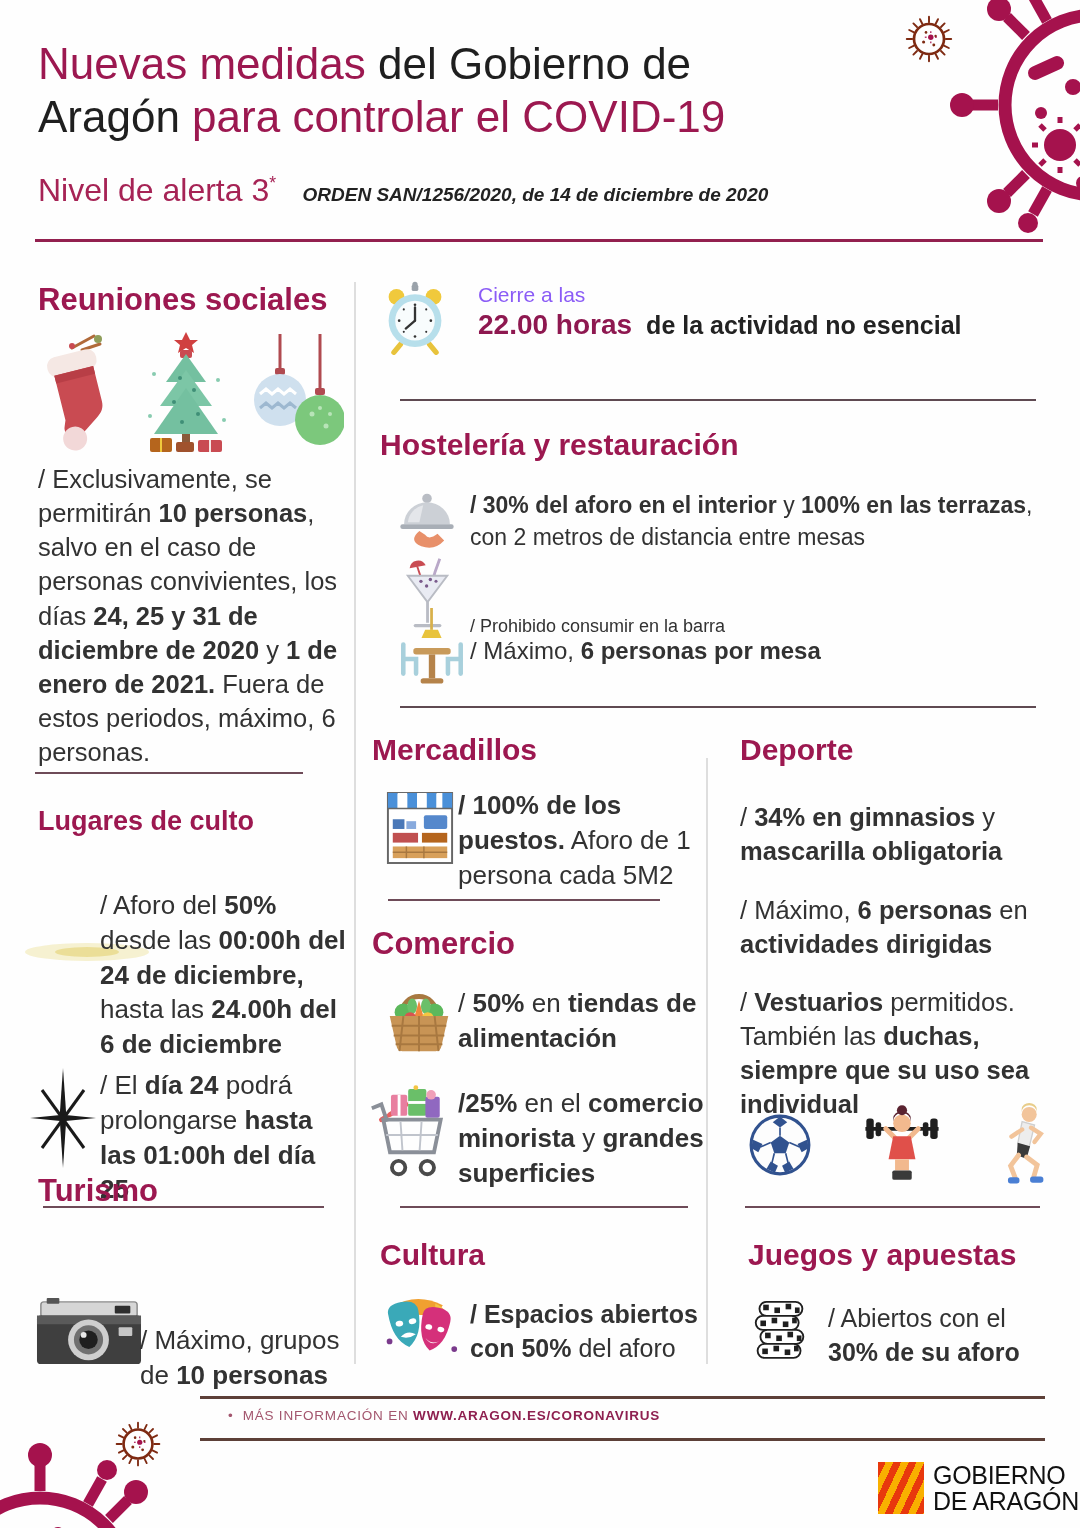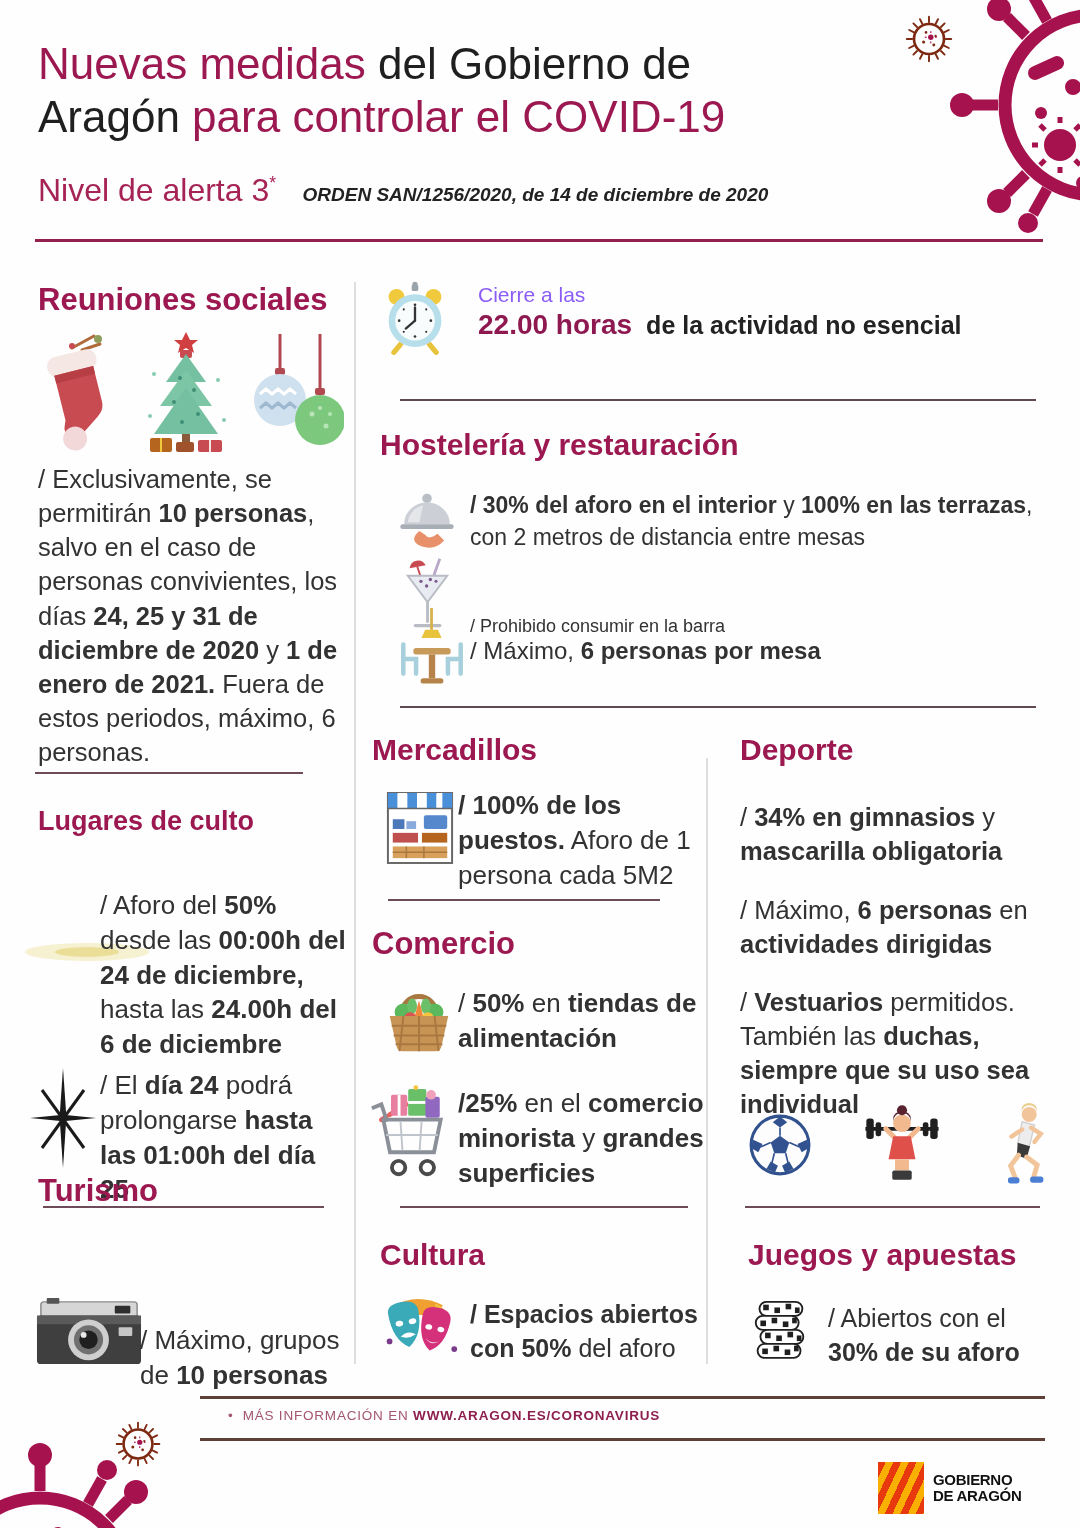--- a/index.html
+++ b/index.html
@@ -23,21 +23,21 @@
   .b{font-weight:700;}
   .title{font-size:44px;line-height:1.2;font-weight:300;color:#1f1f1f;}
   .title .acc{color:var(--accent);font-weight:400;}
   .alert{font-size:32px;color:#a62355;font-weight:400;}
   .order{font-size:19px;font-style:italic;font-weight:700;color:#222;}
   .closure-l1{font-size:21px;font-weight:400;color:#8b5cf6;}
   .closure-time{font-size:28px;font-weight:800;color:#8e1850;}
   .closure-suffix{font-size:25px;font-weight:700;color:#222;margin-left:14px;}
   .foot-info{font-size:13.5px;letter-spacing:.8px;color:#a3566e;font-weight:400;}
   .foot-info .url{color:#8e2050;font-weight:700;}
-  .logo-txt{font-size:15px;font-weight:700;line-height:1.04;color:#111;letter-spacing:-0.3px;}
+  .logo-txt{font-size:25px;font-weight:400;line-height:1.04;color:#111;letter-spacing:-0.3px;}
   .flag{
     width:46px;height:52px;
     background:repeating-linear-gradient(115deg,#e8380d 0 7px,#f9b000 7px 14px);
   }
   sup{font-size:55%;}
 </style>
 </head>
 <body>
 
 <div id="canvas">

